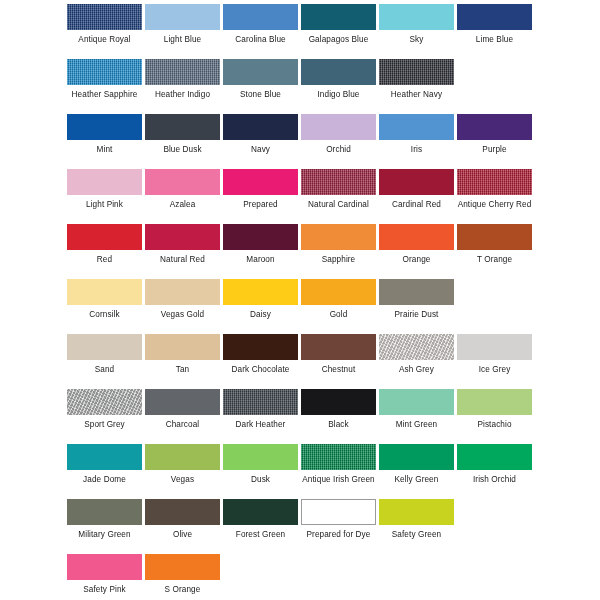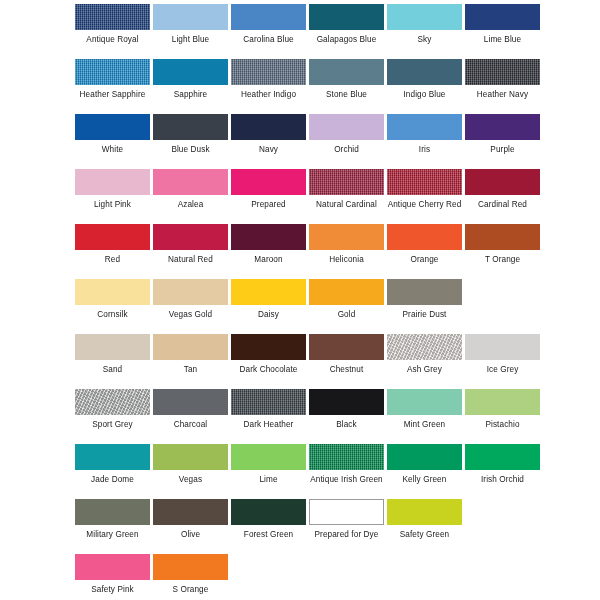--- a/index.html
+++ b/index.html
@@ -23,21 +23,20 @@
     padding-top: 4px;
     box-sizing: border-box;
   }
 
   .swatch-row {
     display: flex;
     flex-direction: row;
     height: 55px;
     padding-left: 67px;
     box-sizing: border-box;
-    margin-left: 8px;
   }
 
   .swatch-cell {
     width: 78px;
     height: 55px;
     box-sizing: border-box;
     display: flex;
     flex-direction: column;
     align-items: flex-start;
     flex: 0 0 78px;
@@ -136,44 +135,40 @@
         <div class="swatch-chip" style="background-color: rgb(36, 63, 126);"></div>
         <div class="swatch-label">Lime Blue</div>
       </div>
     </div>
     <div class="swatch-row">
       <div class="swatch-cell">
         <div class="swatch-chip heather" style="background-color: rgb(26, 140, 205);"></div>
         <div class="swatch-label">Heather Sapphire</div>
       </div>
       <div class="swatch-cell">
-        <div class="swatch-chip" style="background-color: rgb(13, 125, 171);"></div>
-        <div class="swatch-label">Sapphire</div>
-      </div>
-      <div class="swatch-cell">
         <div class="swatch-chip heather" style="background-color: rgb(90, 107, 128);"></div>
         <div class="swatch-label">Heather Indigo</div>
       </div>
       <div class="swatch-cell">
         <div class="swatch-chip" style="background-color: rgb(91, 125, 140);"></div>
         <div class="swatch-label">Stone Blue</div>
       </div>
       <div class="swatch-cell">
         <div class="swatch-chip" style="background-color: rgb(63, 99, 119);"></div>
         <div class="swatch-label">Indigo Blue</div>
       </div>
       <div class="swatch-cell">
         <div class="swatch-chip heather" style="background-color: rgb(46, 49, 56);"></div>
         <div class="swatch-label">Heather Navy</div>
       </div>
     </div>
     <div class="swatch-row">
       <div class="swatch-cell">
         <div class="swatch-chip" style="background-color: rgb(11, 86, 164);"></div>
-        <div class="swatch-label">White</div>
+        <div class="swatch-label">Mint</div>
       </div>
       <div class="swatch-cell">
         <div class="swatch-chip" style="background-color: rgb(58, 64, 73);"></div>
         <div class="swatch-label">Blue Dusk</div>
       </div>
       <div class="swatch-cell">
         <div class="swatch-chip" style="background-color: rgb(31, 40, 71);"></div>
         <div class="swatch-label">Navy</div>
       </div>
       <div class="swatch-cell">
@@ -200,44 +195,44 @@
       </div>
       <div class="swatch-cell">
         <div class="swatch-chip" style="background-color: rgb(233, 27, 114);"></div>
         <div class="swatch-label">Prepared</div>
       </div>
       <div class="swatch-cell">
         <div class="swatch-chip heather" style="background-color: rgb(157, 35, 66);"></div>
         <div class="swatch-label">Natural Cardinal</div>
       </div>
       <div class="swatch-cell">
+        <div class="swatch-chip" style="background-color: rgb(156, 24, 52);"></div>
+        <div class="swatch-label">Cardinal Red</div>
+      </div>
+      <div class="swatch-cell">
         <div class="swatch-chip heather" style="background-color: rgb(176, 28, 52);"></div>
         <div class="swatch-label">Antique Cherry Red</div>
       </div>
-      <div class="swatch-cell">
-        <div class="swatch-chip" style="background-color: rgb(156, 24, 52);"></div>
-        <div class="swatch-label">Cardinal Red</div>
-      </div>
     </div>
     <div class="swatch-row">
       <div class="swatch-cell">
         <div class="swatch-chip" style="background-color: rgb(216, 34, 47);"></div>
         <div class="swatch-label">Red</div>
       </div>
       <div class="swatch-cell">
         <div class="swatch-chip" style="background-color: rgb(191, 27, 69);"></div>
         <div class="swatch-label">Natural Red</div>
       </div>
       <div class="swatch-cell">
         <div class="swatch-chip" style="background-color: rgb(91, 20, 49);"></div>
         <div class="swatch-label">Maroon</div>
       </div>
       <div class="swatch-cell">
         <div class="swatch-chip" style="background-color: rgb(240, 139, 56);"></div>
-        <div class="swatch-label">Heliconia</div>
+        <div class="swatch-label">Sapphire</div>
       </div>
       <div class="swatch-cell">
         <div class="swatch-chip" style="background-color: rgb(239, 86, 44);"></div>
         <div class="swatch-label">Orange</div>
       </div>
       <div class="swatch-cell">
         <div class="swatch-chip" style="background-color: rgb(173, 75, 34);"></div>
         <div class="swatch-label">T Orange</div>
       </div>
     </div>
@@ -319,21 +314,21 @@
       <div class="swatch-cell">
         <div class="swatch-chip" style="background-color: rgb(14, 155, 164);"></div>
         <div class="swatch-label">Jade Dome</div>
       </div>
       <div class="swatch-cell">
         <div class="swatch-chip" style="background-color: rgb(156, 188, 84);"></div>
         <div class="swatch-label">Vegas</div>
       </div>
       <div class="swatch-cell">
         <div class="swatch-chip" style="background-color: rgb(133, 208, 92);"></div>
-        <div class="swatch-label">Lime</div>
+        <div class="swatch-label">Dusk</div>
       </div>
       <div class="swatch-cell">
         <div class="swatch-chip heather" style="background-color: rgb(0, 135, 74);"></div>
         <div class="swatch-label">Antique Irish Green</div>
       </div>
       <div class="swatch-cell">
         <div class="swatch-chip" style="background-color: rgb(0, 154, 95);"></div>
         <div class="swatch-label">Kelly Green</div>
       </div>
       <div class="swatch-cell">

